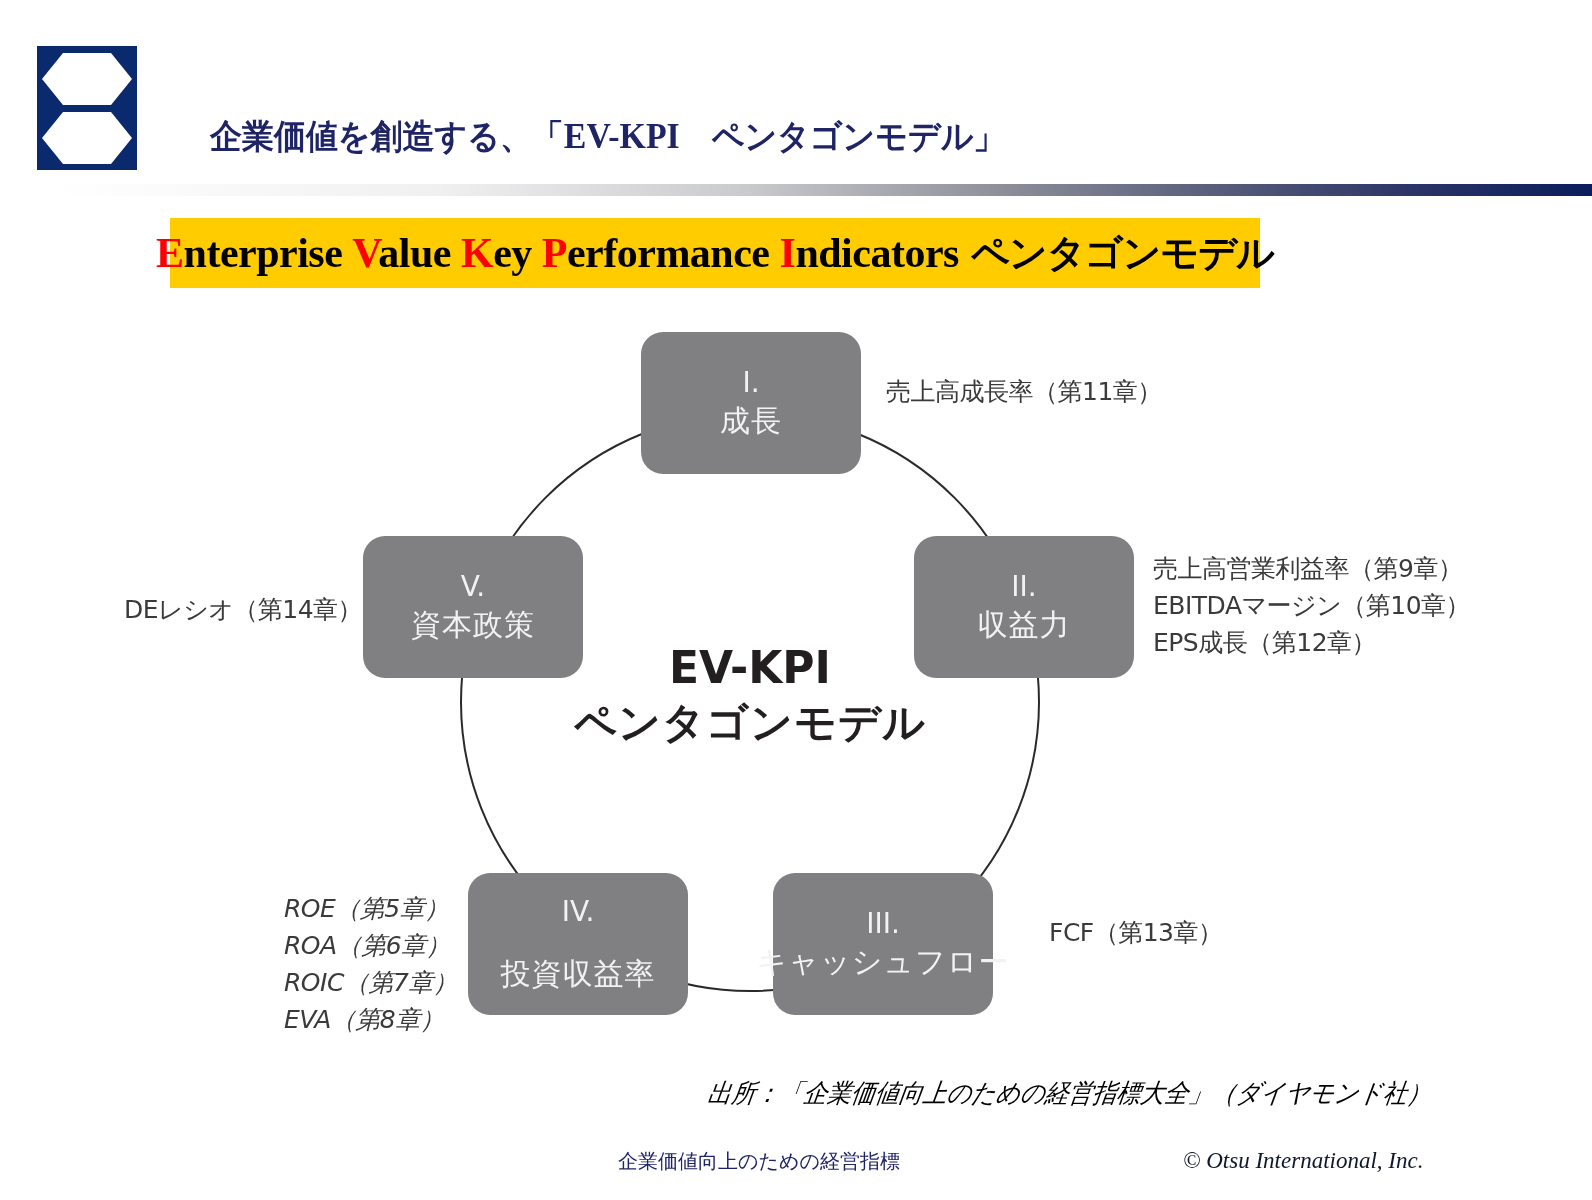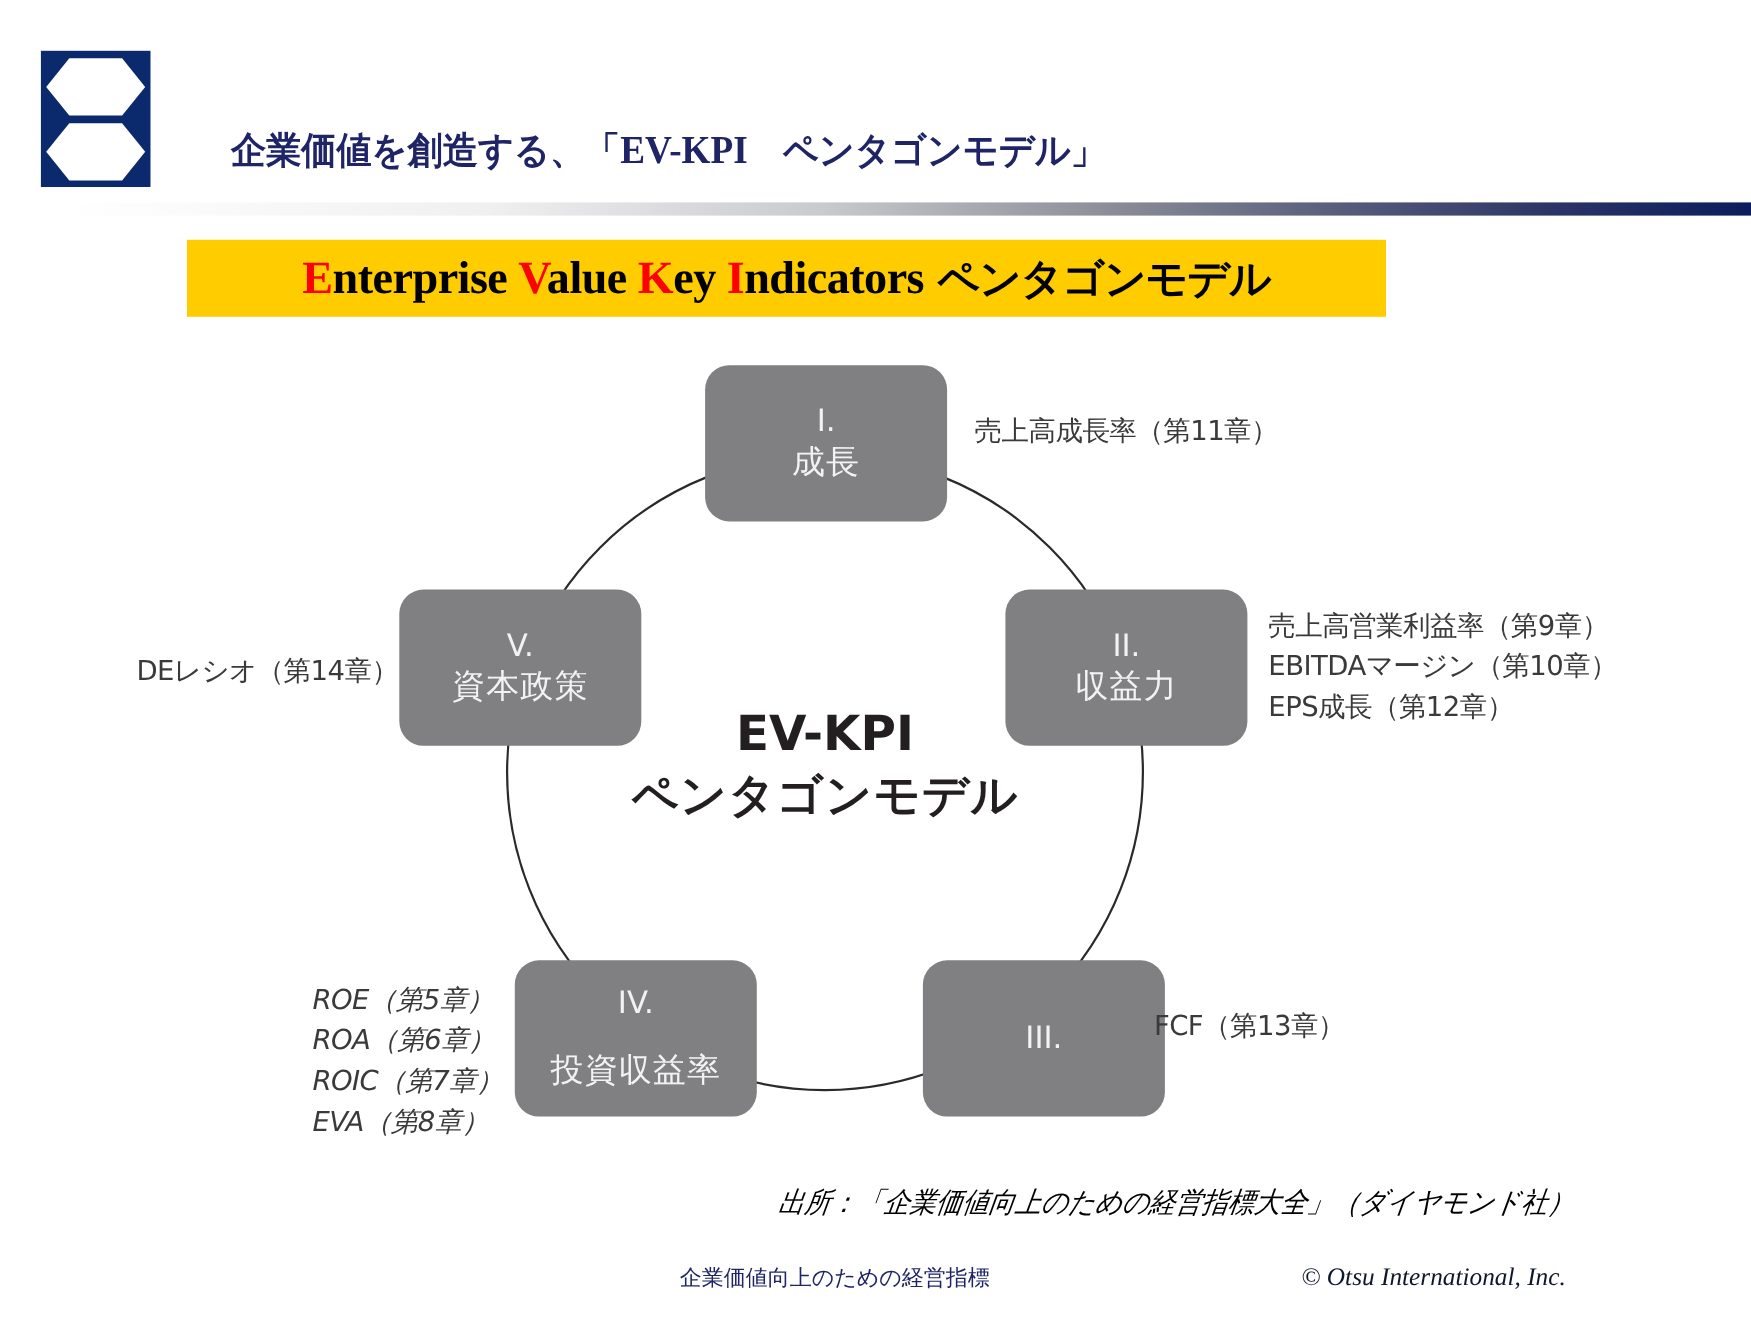--- a/index.html
+++ b/index.html
@@ -37,21 +37,21 @@
 
     .node { position: absolute; width: 220px; height: 142px; background: #808083;
             border-radius: 22px; color: #f2f2f2; display: flex; flex-direction: column;
             align-items: center; justify-content: center; text-align: center;
             font-family: "DejaVu Sans", sans-serif; }
     .node .num { font-size: 28px; line-height: 36px; font-weight: normal; }
     .node .lbl { font-size: 30px; line-height: 40px; letter-spacing: 1px; white-space: nowrap; }
 
     .n1 { left: 641px; top: 332px; }
     .n2 { left: 914px; top: 536px; }
-    .n3 { left: 839px; top: 873px; }
+    .n3 { left: 773px; top: 873px; }
     .n4 { left: 468px; top: 873px; gap: 24px; }
     .n5 { left: 363px; top: 536px; }
 
     .center { position: absolute; left: 540px; top: 640px; width: 420px; text-align: center;
               color: #231f20; font-family: "DejaVu Sans", sans-serif; font-weight: bold; }
     .center .l1 { font-size: 44px; line-height: 56px; }
     .center .l2 { font-size: 42px; line-height: 54px; letter-spacing: 1px; }
 
     .kpis { position: absolute; color: #3a3a3a; font-family: "DejaVu Sans", sans-serif;
             font-size: 25px; line-height: 37px; white-space: nowrap; }
@@ -85,20 +85,21 @@
 <div class="title">
   <span>企業価値を創造する、「</span><span class="ev">EV-KPI</span><span>　ペンタゴンモデル」</span>
 </div>
 
 <div class="rule"></div>
 
 <div class="banner">
   <span><span class="red">E</span><span>nterprise </span></span>
   <span>&nbsp;<span class="red">V</span><span>alue </span></span>
   <span>&nbsp;<span class="red">K</span><span>ey </span></span>
+  <span>&nbsp;<span class="red">P</span><span>erformance </span></span>
   <span>&nbsp;<span class="red">I</span><span>ndicators</span></span>
   <span class="jp">ペンタゴンモデル</span>
 </div>
 
 <div class="diagram">
   <div class="ring"></div>
 
   <div class="center">
     <div class="l1">EV-KPI</div>
     <div class="l2">ペンタゴンモデル</div>
@@ -107,20 +108,21 @@
   <div class="node n1">
     <div class="num">I.</div>
     <div class="lbl">成長</div>
   </div>
   <div class="node n2">
     <div class="num">II.</div>
     <div class="lbl">収益力</div>
   </div>
   <div class="node n3">
     <div class="num">III.</div>
+    <div class="lbl">キャッシュフロー</div>
   </div>
   <div class="node n4">
     <div class="num">IV.</div>
     <div class="lbl">投資収益率</div>
   </div>
   <div class="node n5">
     <div class="num">V.</div>
     <div class="lbl">資本政策</div>
   </div>
 

